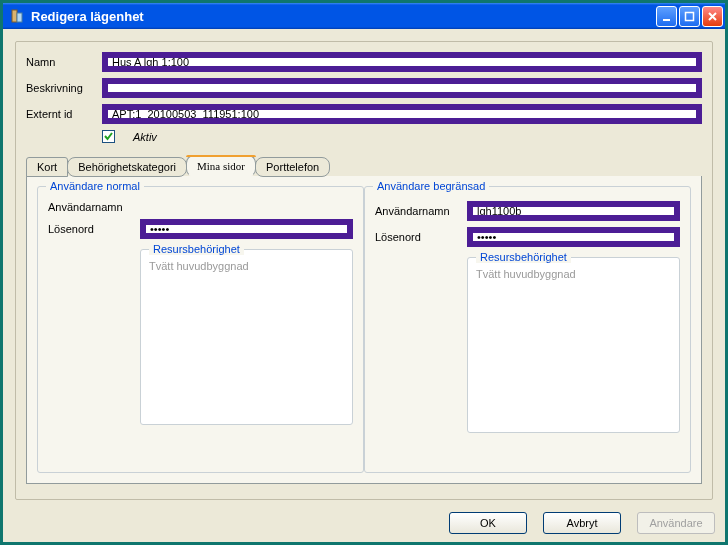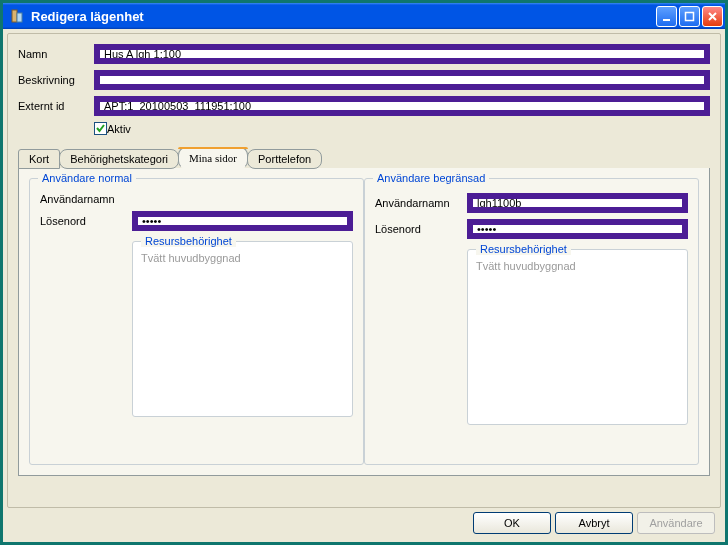--- a/index.html
+++ b/index.html
@@ -46,21 +46,21 @@
   .winbtn.close { background: linear-gradient(to bottom, #f88, #e53c0c); }
   .winbtn svg { display: block; }
   .client {
     flex: 1;
     background: #ece9d8;
     display: flex;
     flex-direction: column;
   }
   .content {
     flex: 1;
-    margin: 4px;
+    margin: 12px;
     border: 1px solid #c0bca8;
     border-radius: 2px;
     padding: 10px 10px 8px 10px;
     background: #ece9d8;
   }
   .form-row {
     display: flex;
     align-items: center;
     margin-bottom: 6px;
   }
@@ -72,21 +72,21 @@
     flex: 1;
     height: 20px;
     border: 6px solid #4c1d95;
     background: #fff;
     padding: 2px 4px;
     font: inherit;
     color: #000;
   }
   .checkbox-row {
     margin: 4px 0 14px 76px;
-    display: flex; align-items: center; gap: 0;
+    display: flex; align-items: center; gap: 18px; font-style: italic;
   }
   .chk {
     width: 13px; height: 13px;
     border: 1px solid #1c5180;
     background: #fff;
     display: inline-flex; align-items: center; justify-content: center;
     color: #21a121; font-weight: bold; font-size: 11px;
   }
   .tabs-wrap {
     border: 1px solid #919b9c;
@@ -167,21 +167,21 @@
     position: absolute;
     top: -7px; left: 8px;
     background: #f7f6ee;
     padding: 0 4px;
     color: #0046d5;
   }
   .resbox .resitem { color: #9a9a9a; }
   .button-row {
     display: flex;
     justify-content: flex-end;
-    gap: 4px;
+    gap: 16px;
     padding: 0 10px 8px 0;
   }
   .btn {
     min-width: 78px;
     height: 22px;
     border: 1px solid #003c74;
     border-radius: 3px;
     background: linear-gradient(to bottom, #fff, #e9e7db);
     font: inherit;
     padding: 0 8px;

